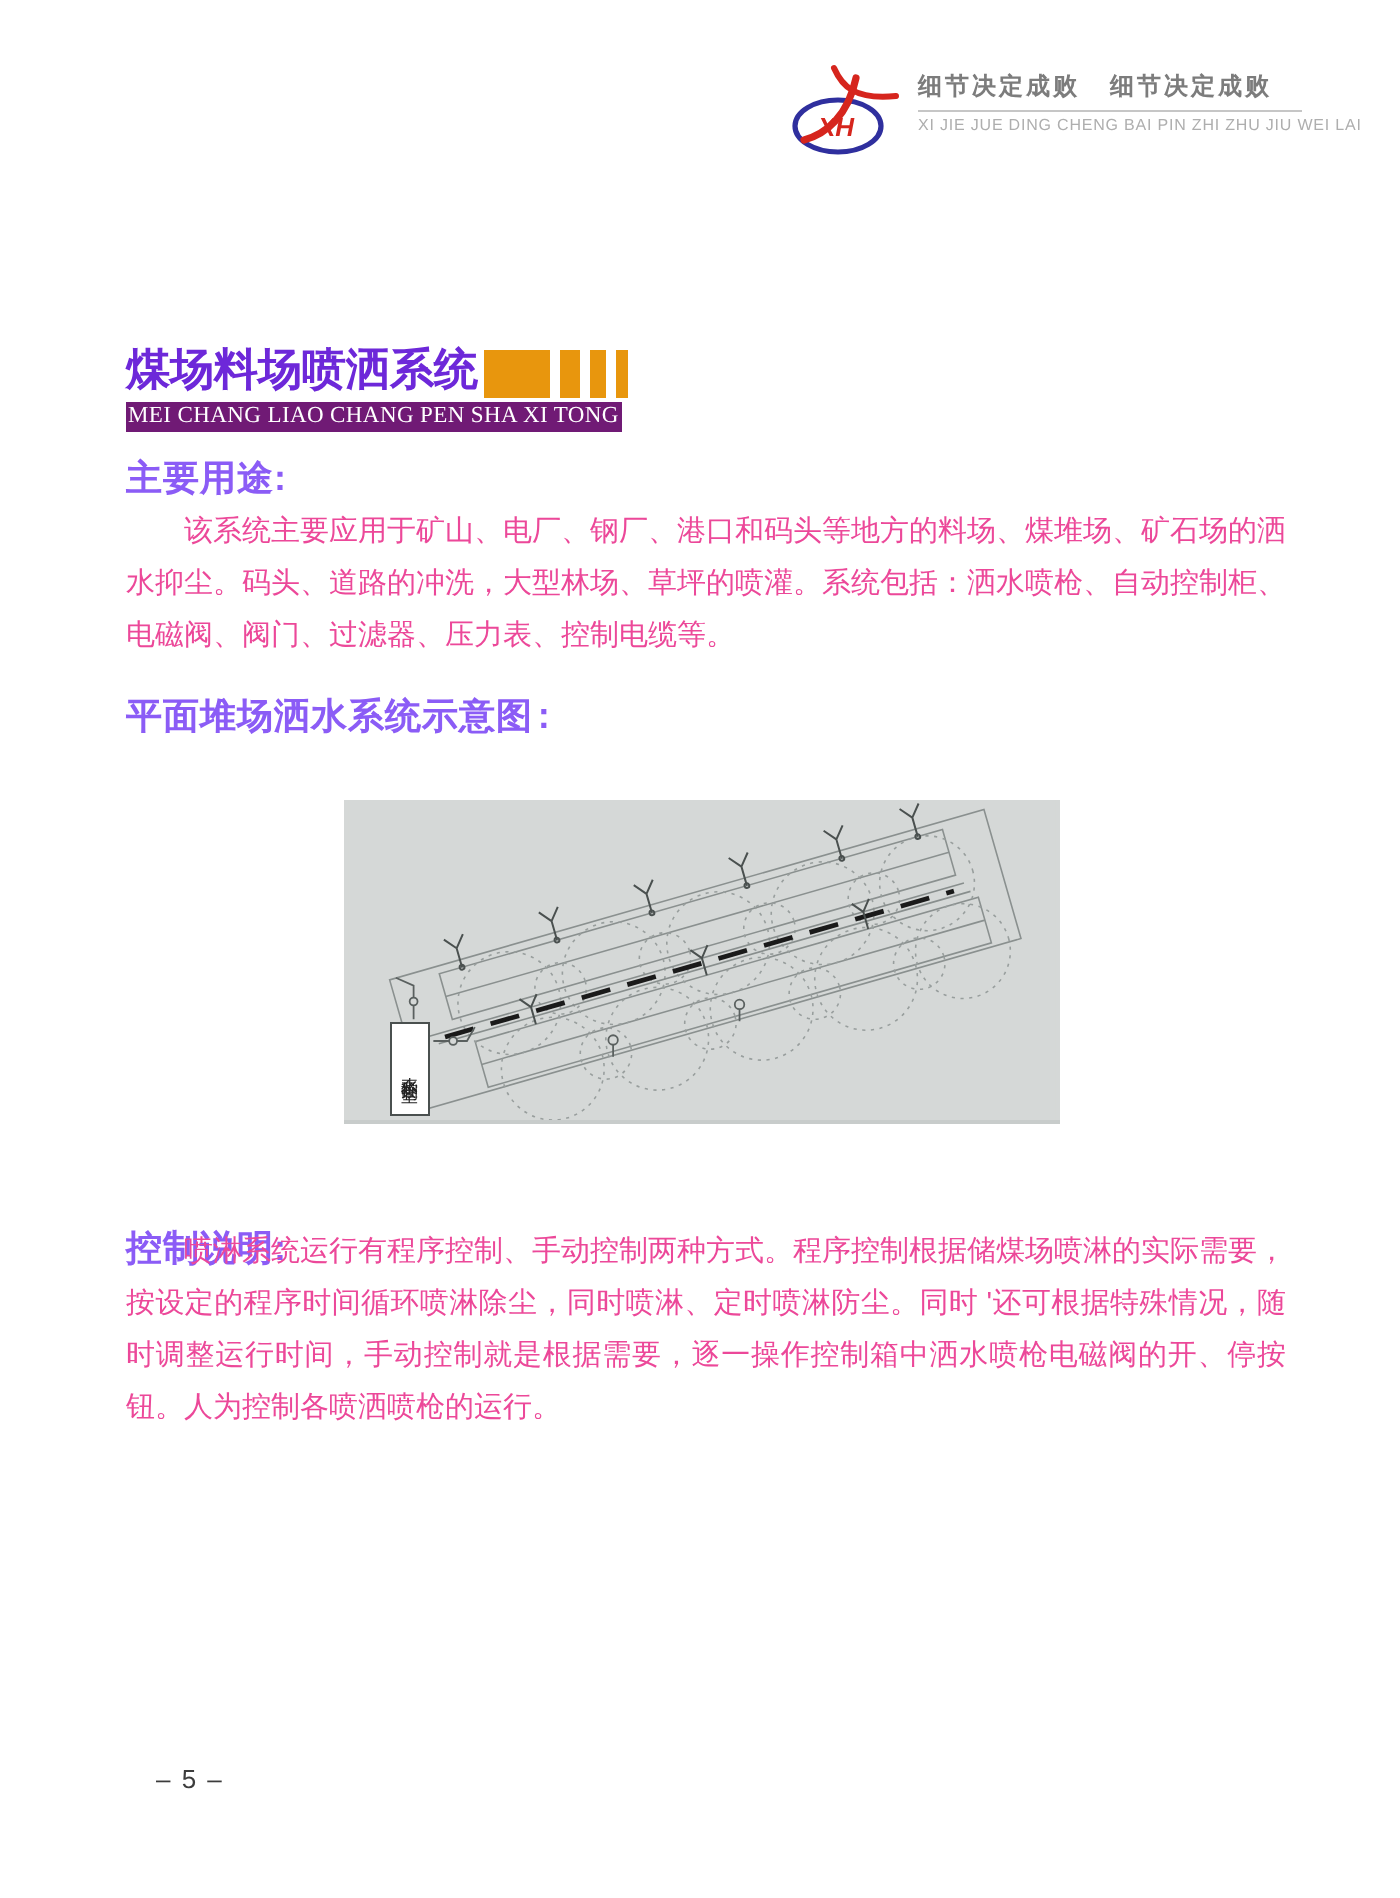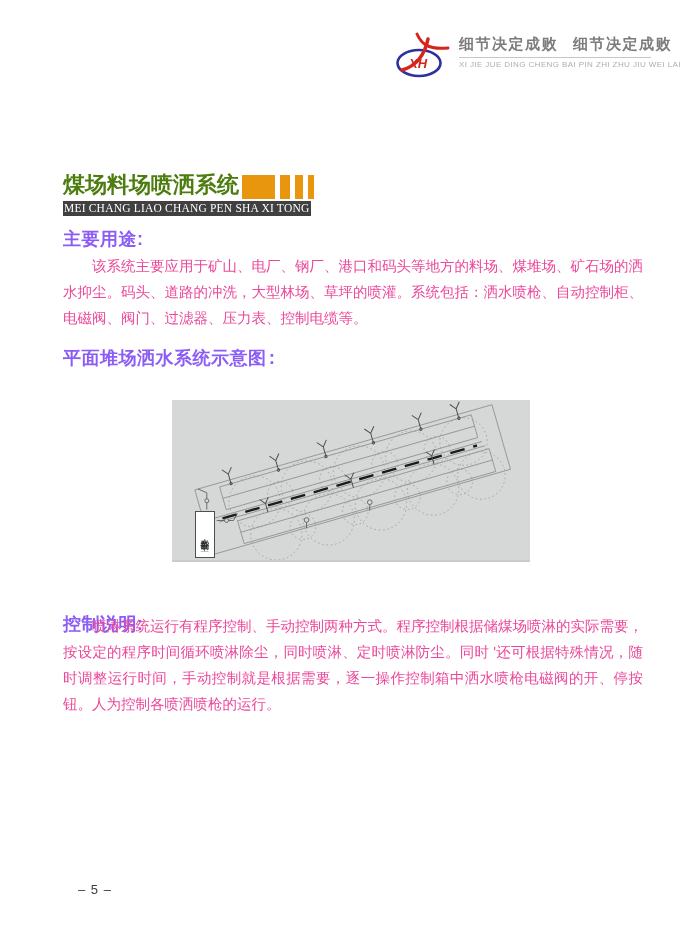--- a/index.html
+++ b/index.html
@@ -7,35 +7,35 @@
   .page {
     position:relative; width:700px; height:949px; margin:0 auto;
     background:#ffffff; overflow:hidden;
     font-family:"Liberation Sans", sans-serif; color:#1b1b1b;
   }
 
   
   .brand { position:absolute; left:394px; top:30px; display:flex; align-items:flex-start; }
   .logo-svg { width:58px; height:58px; flex:0 0 auto; }
   .slogan-col { margin-left:7px; padding-top:5px; }
-  .slogan-cn { display:flex; gap:15px; font-size:15px; font-weight:bold;
+  .slogan-cn { display:flex; gap:15px; font-size:12px; font-weight:bold;
                color:#7c7c7c; letter-spacing:1.5px; white-space:nowrap; }
   .slogan-rule { height:1px; background:#c6c6c6; width:192px; margin:3px 0 2px; }
   .slogan-py { font-size:8px; font-weight:normal; color:#aeaeae;
                letter-spacing:0.4px; white-space:nowrap; }
 
   
   .title-block { position:absolute; left:63px; top:170px; }
   .title-row { display:flex; align-items:flex-end; height:29px; }
-  .page-title { font-size:22px; font-weight:bold; color:#4d7c0f;
+  .page-title { font-size:22px; font-weight:bold; color:#6d28d9;
                 line-height:29px; letter-spacing:0px; white-space:nowrap; }
   .accent-blocks { display:flex; align-items:flex-end; gap:5px; margin-left:3px; height:24px; }
   .accent-blocks span { display:block; background:#e8960d; height:24px; }
   .ab-1 { width:33px; } .ab-2 { width:10px; } .ab-3 { width:8px; } .ab-4 { width:6px; }
-  .title-band { margin-top:2px; width:248px; height:15px; background:#404040;
+  .title-band { margin-top:2px; width:248px; height:15px; background:#701a75;
                 color:#ffffff; font-family:"Liberation Serif", serif;
                 font-size:11.5px; line-height:15px; letter-spacing:0.2px;
                 white-space:nowrap; padding-left:1px; }
 
   
   .red-h { position:absolute; left:63px; font-size:18px; font-weight:bold;
            color:#8b5cf6; letter-spacing:0.5px; white-space:nowrap; }
   .h-usage   { top:227px; }
   .h-diagram { top:346px;font-family:Liberation Mono, monospace; }
   .h-control { top:612px; }

